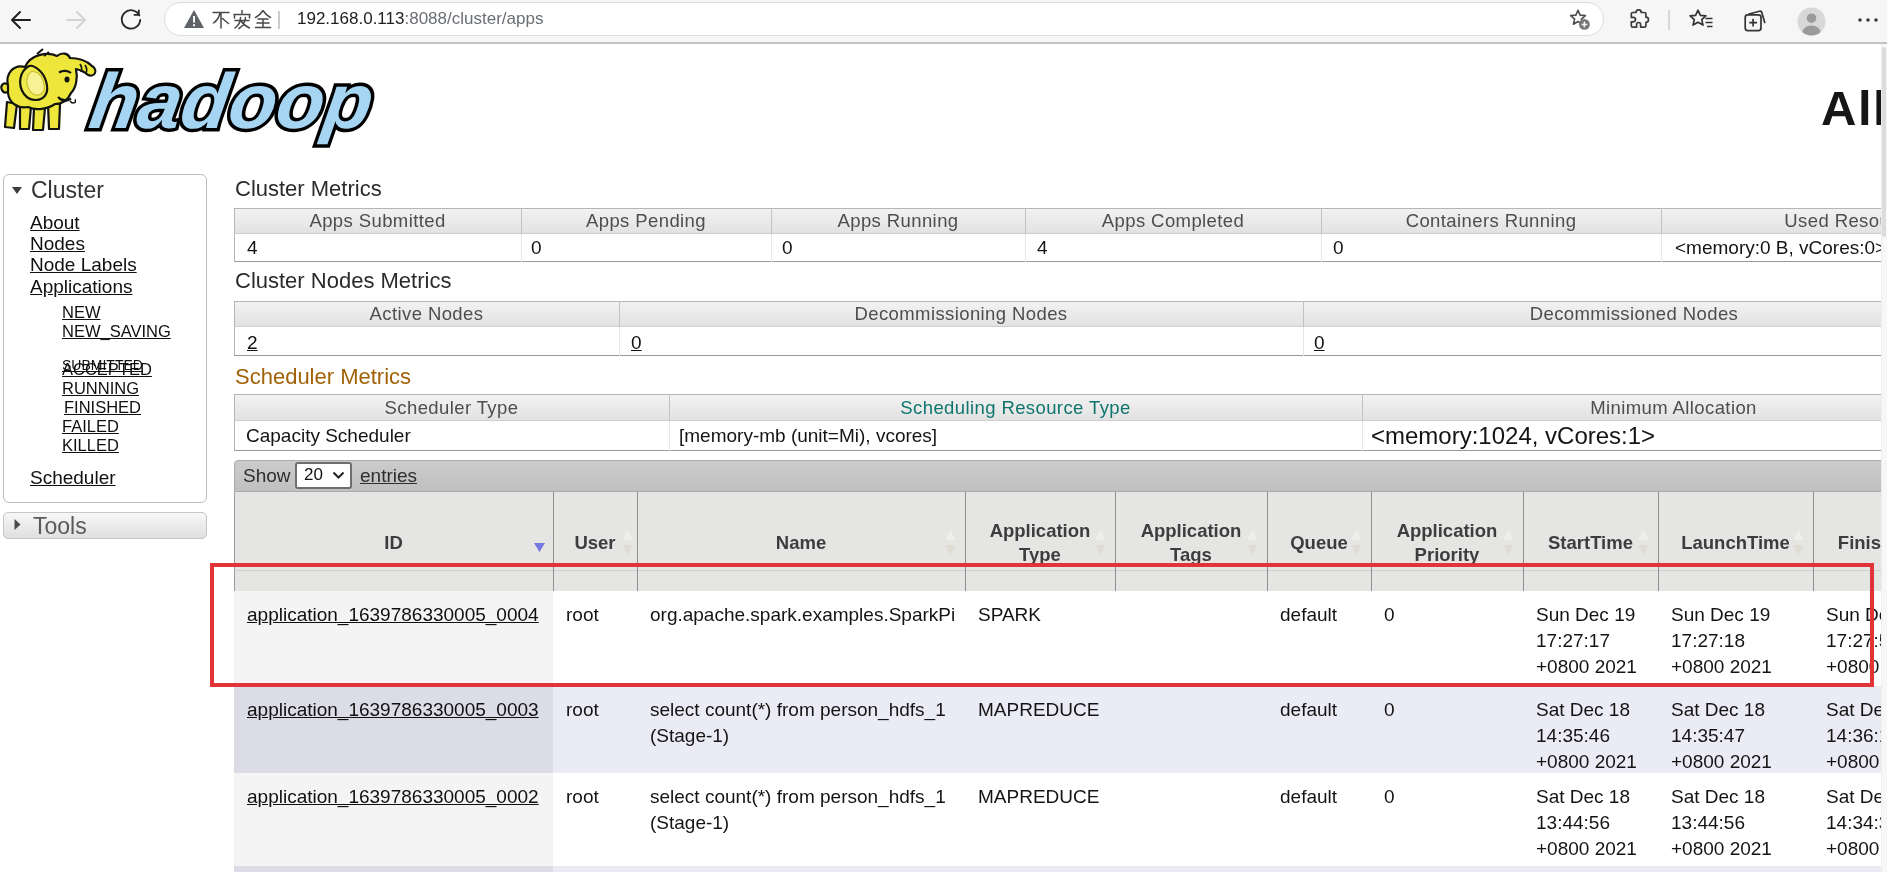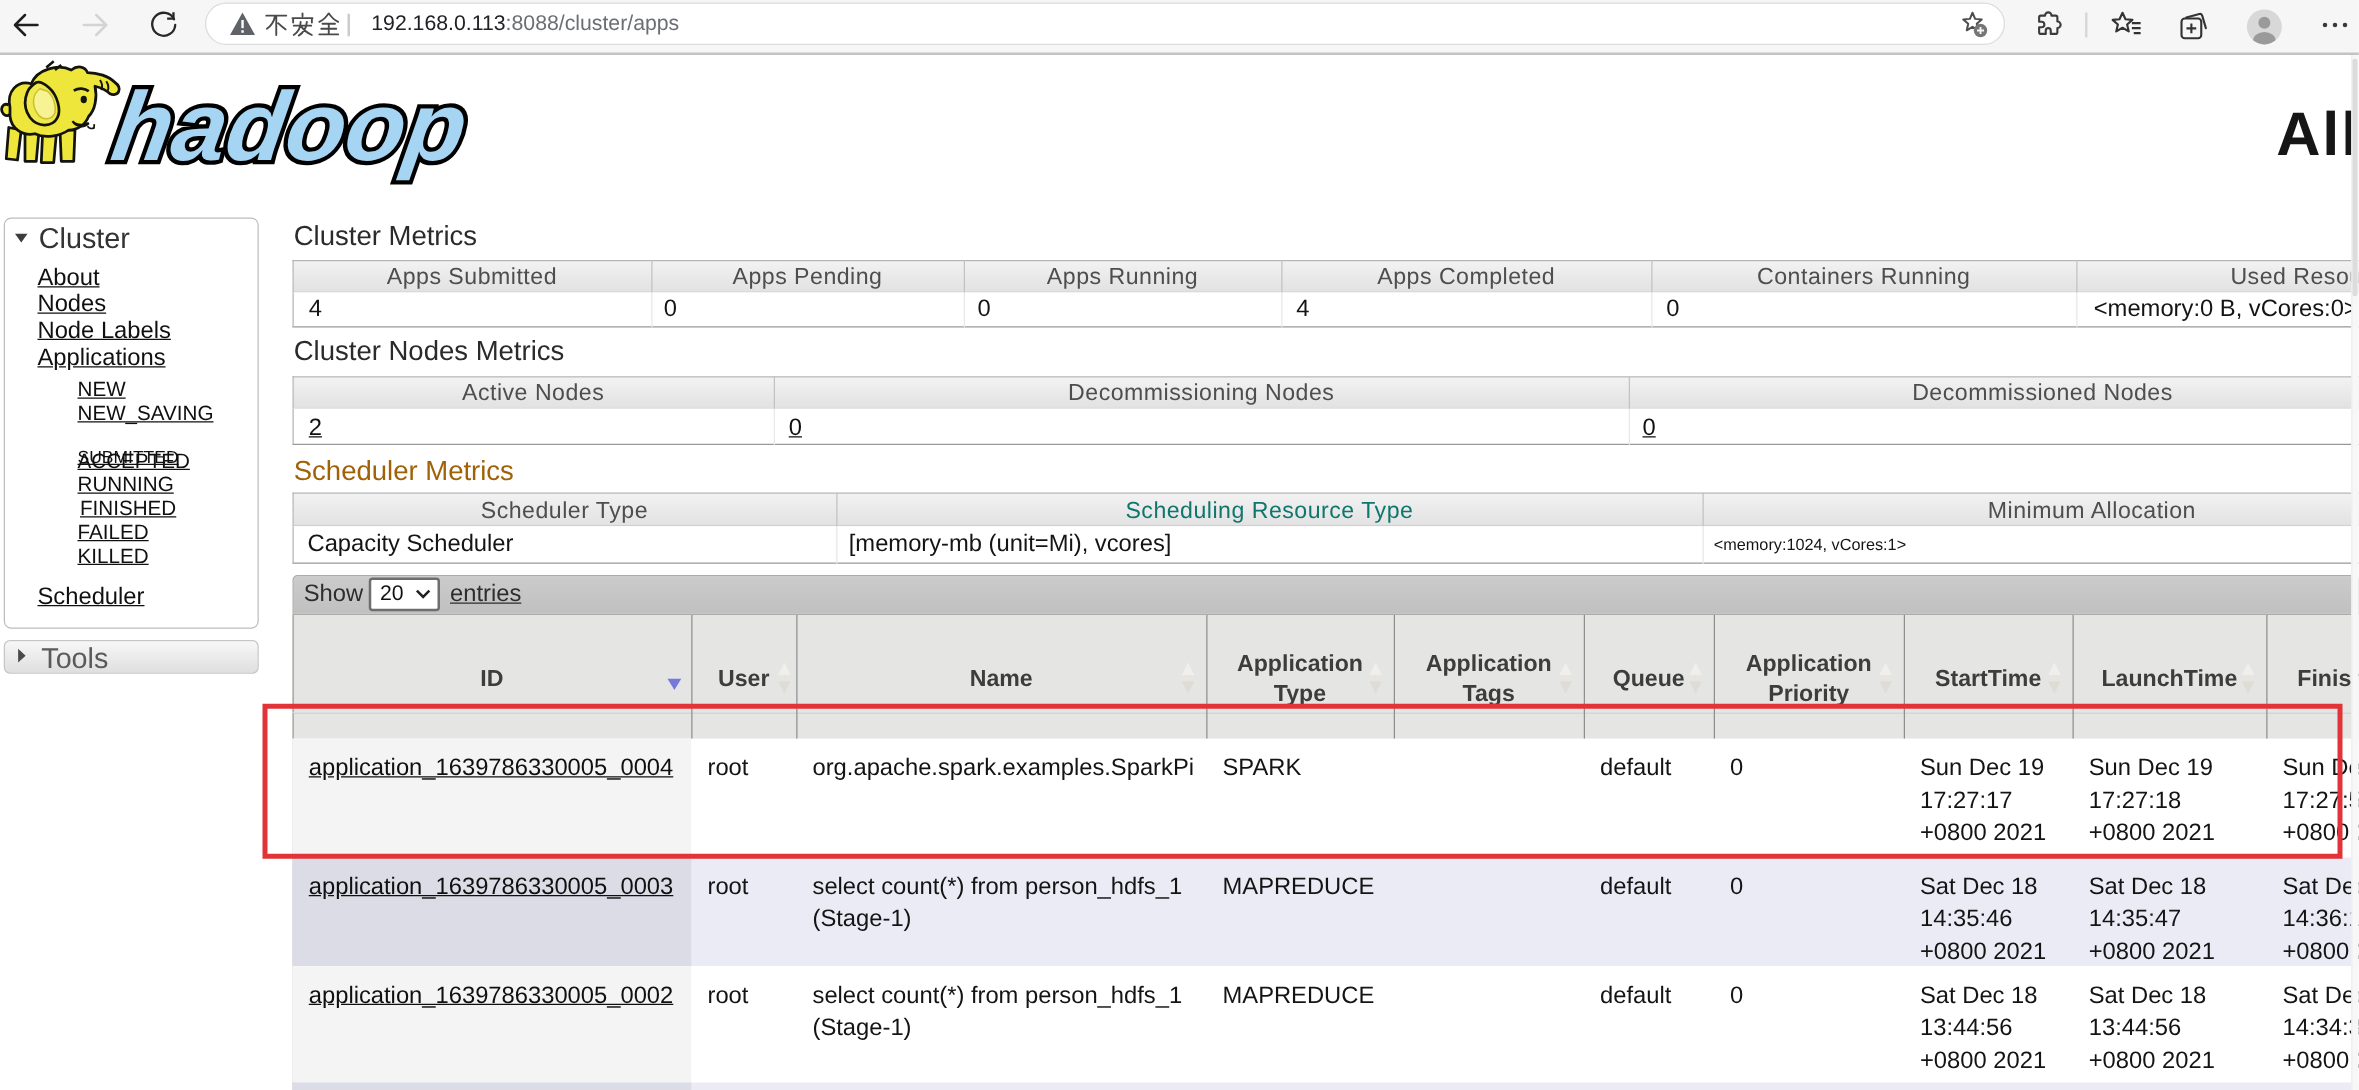--- a/index.html
+++ b/index.html
@@ -161,21 +161,21 @@
 <div class="abs" style="left:234px;top:421px;width:1751px;height:30px;background:#fff;border-left:1px solid #b5b5b5;border-bottom:1px solid #999;"></div>
 <div class="abs" style="left:669px;top:394px;width:1px;height:27px;background:#c2c2c2;"></div>
 <div class="abs" style="left:669px;top:421px;width:1px;height:30px;background:#e8e8e8;"></div>
 <div class="abs" style="left:1362px;top:394px;width:1px;height:27px;background:#c2c2c2;"></div>
 <div class="abs" style="left:1362px;top:421px;width:1px;height:30px;background:#e8e8e8;"></div>
 <div class="abs" style="left:234px;top:394px;width:435px;height:27px;line-height:27px;text-align:center;font-size:18.5px;color:#4e4e4e;letter-spacing:0.4px;white-space:nowrap;">Scheduler Type</div>
 <div class="abs" style="left:669px;top:394px;width:693px;height:27px;line-height:27px;text-align:center;font-size:18.5px;color:#0f766e;letter-spacing:0.4px;white-space:nowrap;">Scheduling Resource Type</div>
 <div class="abs" style="left:1362px;top:394px;width:623px;height:27px;line-height:27px;text-align:center;font-size:18.5px;color:#4e4e4e;letter-spacing:0.4px;white-space:nowrap;">Minimum Allocation</div>
 <div class="abs" style="left:246px;top:421px;height:30px;line-height:30px;font-size:19px;color:#141414;white-space:pre;">Capacity Scheduler</div>
 <div class="abs" style="left:679px;top:421px;height:30px;line-height:30px;font-size:19px;color:#141414;white-space:pre;">[memory-mb (unit=Mi), vcores]</div>
-<div class="abs" style="left:1371px;top:421px;height:30px;line-height:30px;font-size:13px;color:#141414;white-space:pre;">&lt;memory:1024, vCores:1&gt;</div>
+<div class="abs" style="left:1371px;top:421px;height:30px;line-height:30px;font-size:24px;color:#141414;white-space:pre;">&lt;memory:1024, vCores:1&gt;</div>
 <div class="abs" style="left:234px;top:460px;width:1653px;height:32px;background:linear-gradient(#cbcbcb,#c0c0c0);border:1px solid #ababab;border-radius:4px 4px 0 0;"></div>
 <div class="abs" style="left:243px;top:460px;height:32px;line-height:32px;font-size:19px;color:#2e2e2e;">Show</div>
 <div class="abs" style="left:295px;top:462px;width:57px;height:27px;background:#fff;border:2px solid #6e6e6e;border-radius:3px;"></div>
 <div class="abs" style="left:304px;top:462px;height:27px;line-height:26px;font-size:17px;color:#111;">20</div>
 <svg class="abs" style="left:332px;top:471px" width="13" height="9" viewBox="0 0 13 9">
     <path d="M1.5 1.5 l5 5 l5 -5" fill="none" stroke="#222" stroke-width="2"></path>
   </svg>
 <div class="abs" style="left:360px;top:460px;height:32px;line-height:32px;font-size:19px;color:#2e2e2e;text-decoration:underline;">entries</div>
 <div class="abs" style="left:234px;top:492px;width:1653px;height:78px;background:#e5e5e4;border-left:1px solid #9b9b9b;"></div>
 <div class="abs" style="left:234px;top:570px;width:1653px;height:21px;background:#e5e5e4;border-left:1px solid #9b9b9b;border-top:1px solid #cfcfcf;"></div>

